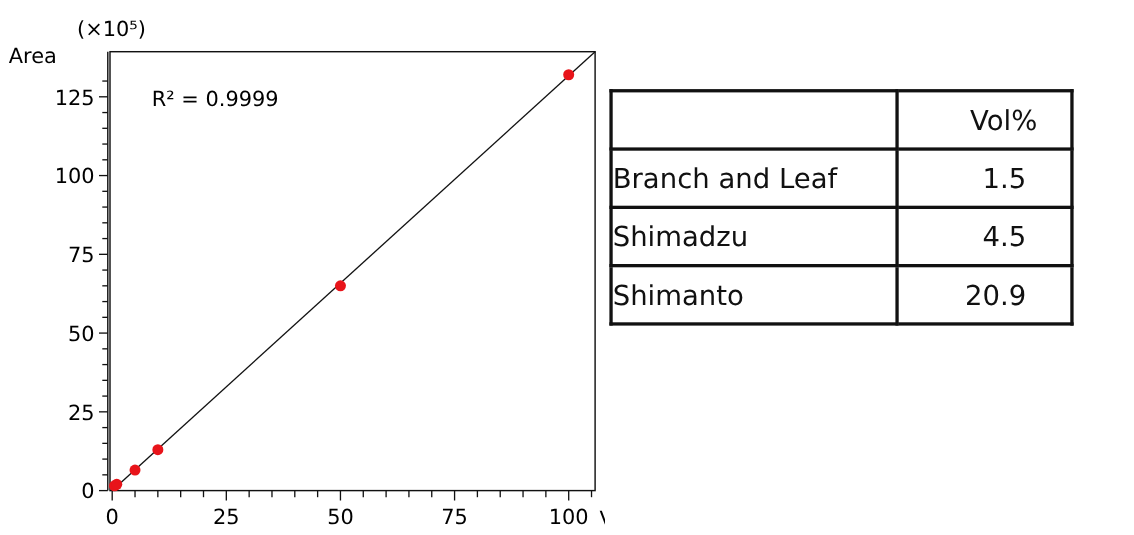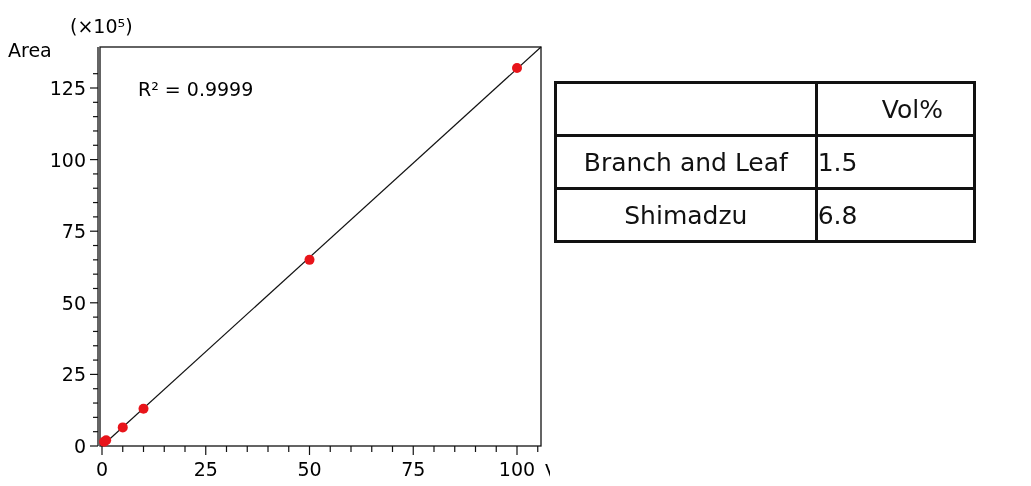--- a/index.html
+++ b/index.html
@@ -2,24 +2,24 @@
 <html><head>
   <meta charset="utf-8">
   <style>
     html, body { margin: 0; padding: 0; background: #ffffff; }
     body { width: 1031px; height: 486px; position: relative; overflow: hidden;
            font-family: "DejaVu Sans", sans-serif; color: #111; }
     #chart { position: absolute; left: 0; top: 0; }
     .tbl { position: absolute; left: 554px; top: 81px; width: 422px;
            border-collapse: collapse; font-family: "DejaVu Sans", sans-serif; }
     .tbl td { border: 3px solid #111; height: 50px; font-size: 25px;
-              text-align: center; vertical-align: middle; padding: 0; }
+              vertical-align: middle; padding: 0; }
     .tbl td.c0 { width: 280px; }
     .tbl td.c1 { width: 136px; }
-    .tbl td.num { text-align: left; padding-right: 40px; }
+    .tbl td.num { text-align: right; padding-right: 40px; }
     .tbl td.hdr { text-align: right; padding-right: 30px; }
   </style>
 </head>
 <body>
 
 <svg id="chart" width="550" height="486">
   <g id="axes">
       <rect x="100" y="47" width="441" height="399" fill="none" stroke="#111" stroke-width="1.3"></rect>
       <line x1="98" y1="47" x2="98" y2="446" stroke="#111" stroke-width="1.3"></line>
       <line x1="90" y1="446" x2="98" y2="446" stroke="#111" stroke-width="1.2"></line>
@@ -105,16 +105,20 @@
     <tr>
       <td class="c0"></td>
       <td class="c1 hdr">Vol%</td>
     </tr>
     <tr>
       <td>Branch and Leaf</td>
       <td class="num">1.5</td>
     </tr>
     <tr>
       <td>Shimadzu</td>
-      <td class="num">6.8</td>
+      <td class="num">4.5</td>
+    </tr>
+    <tr>
+      <td>Shimanto</td>
+      <td class="num">20.9</td>
     </tr>
   </tbody>
 </table>
 
 </body></html>

